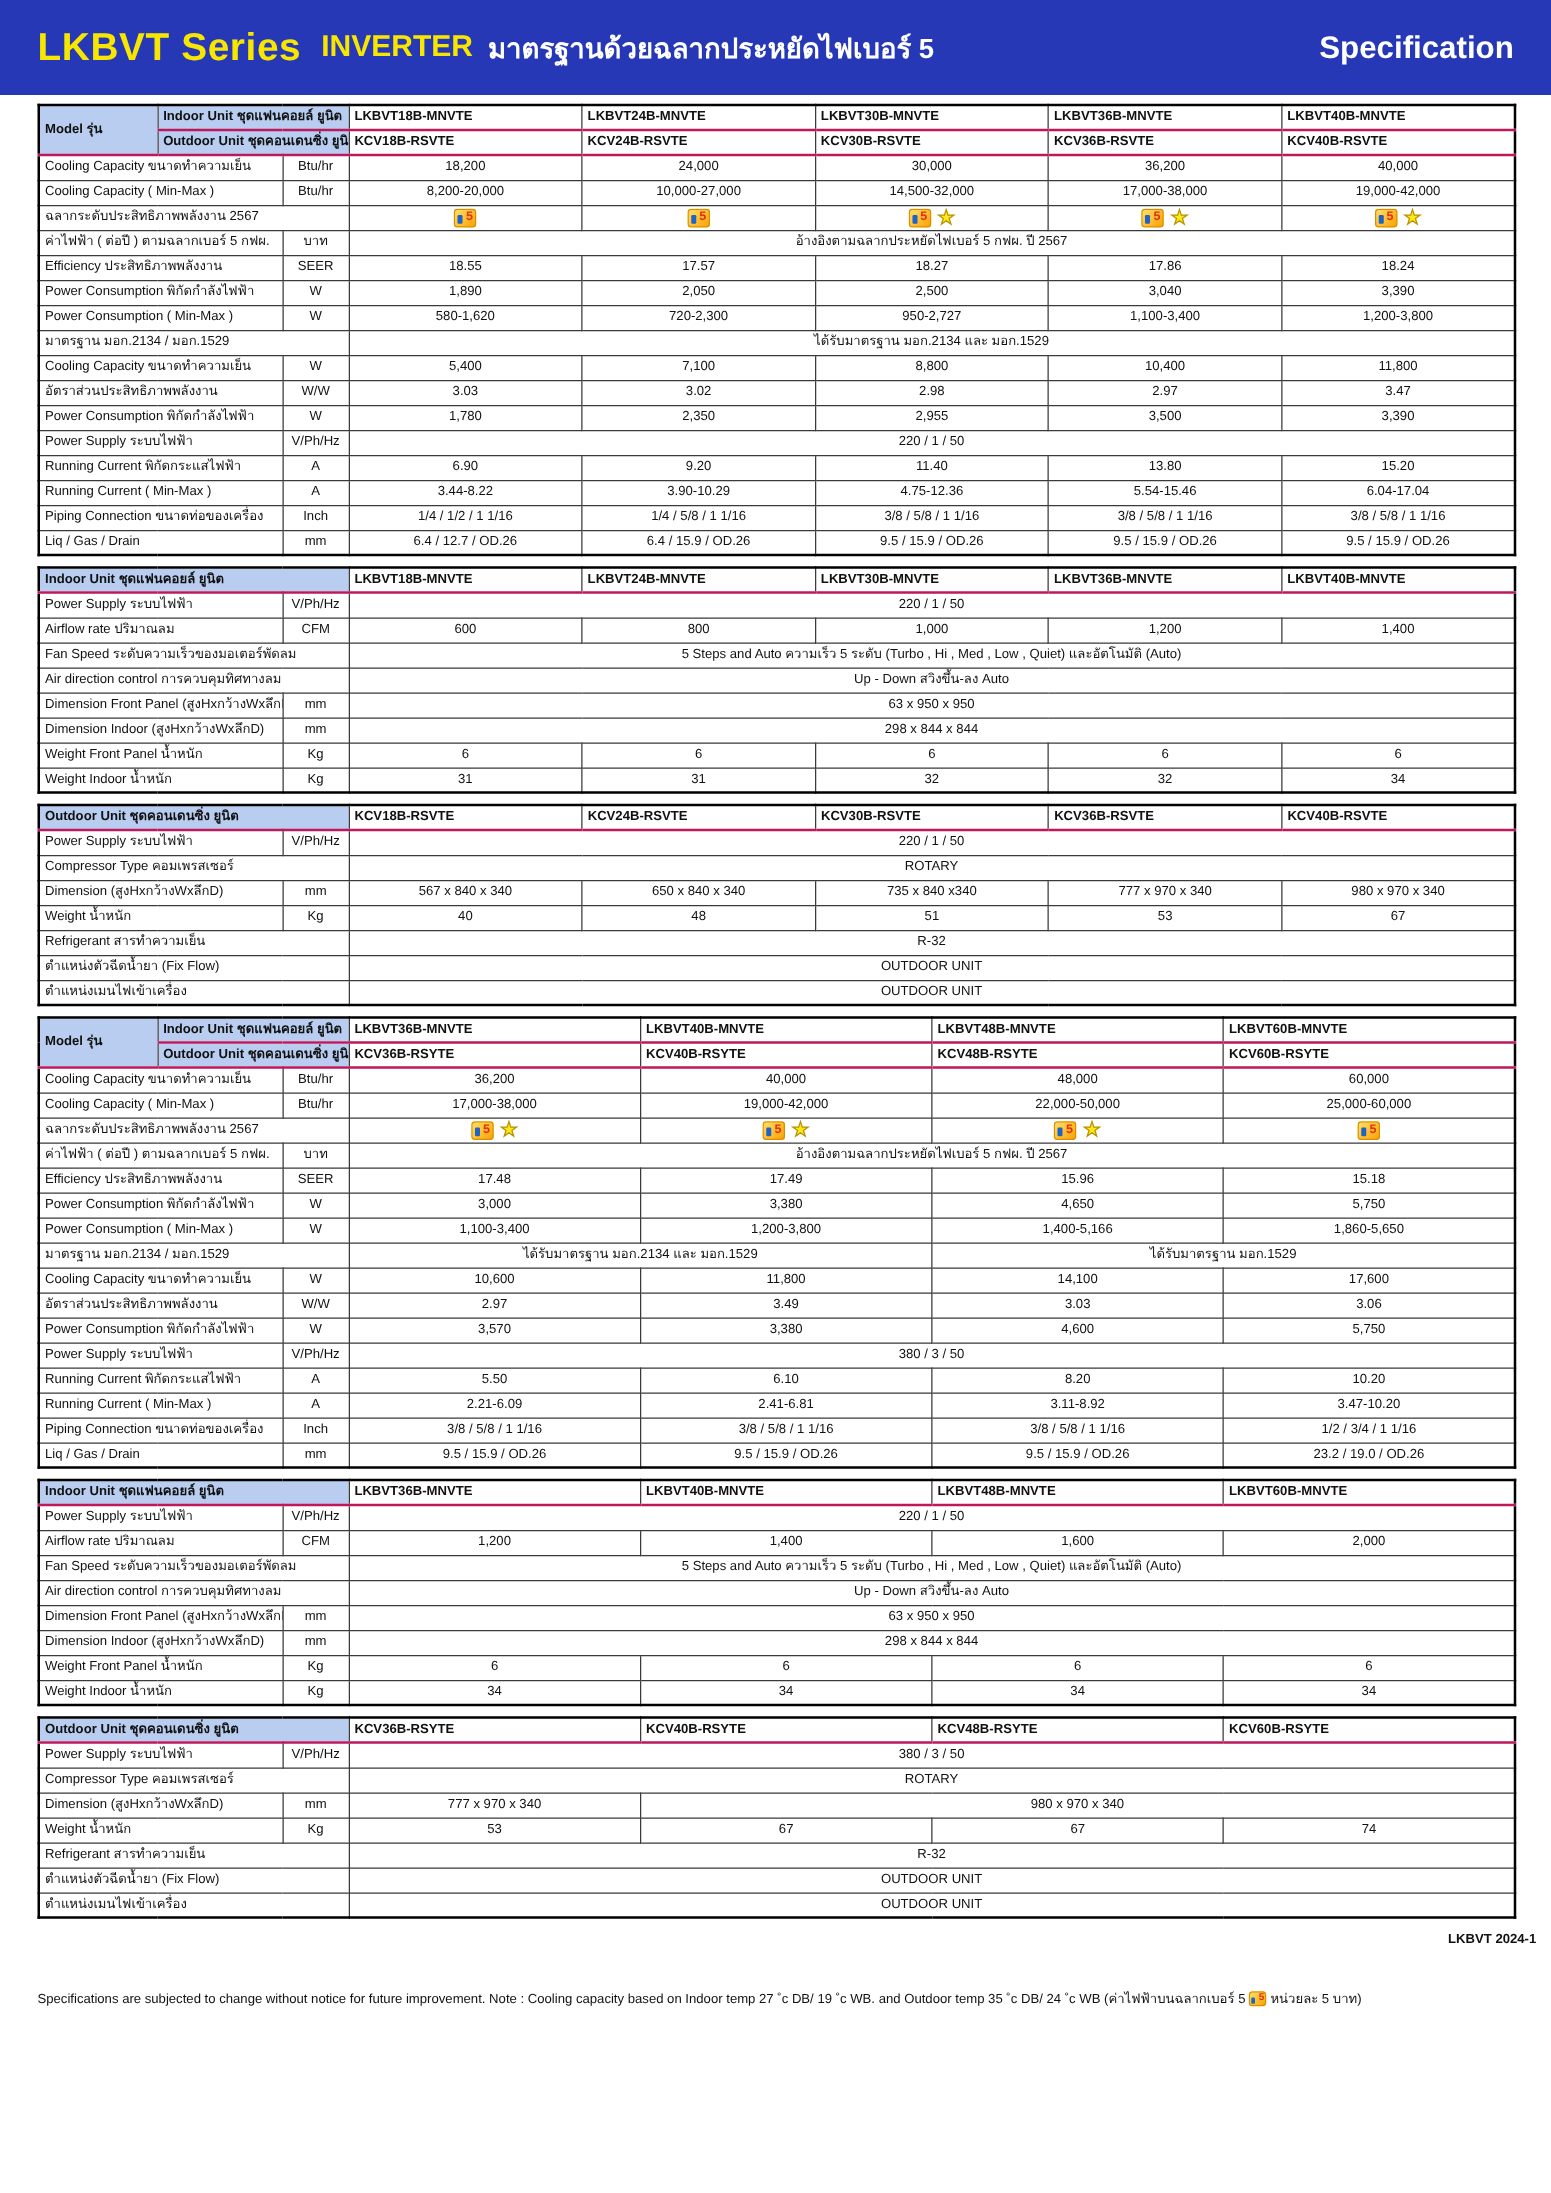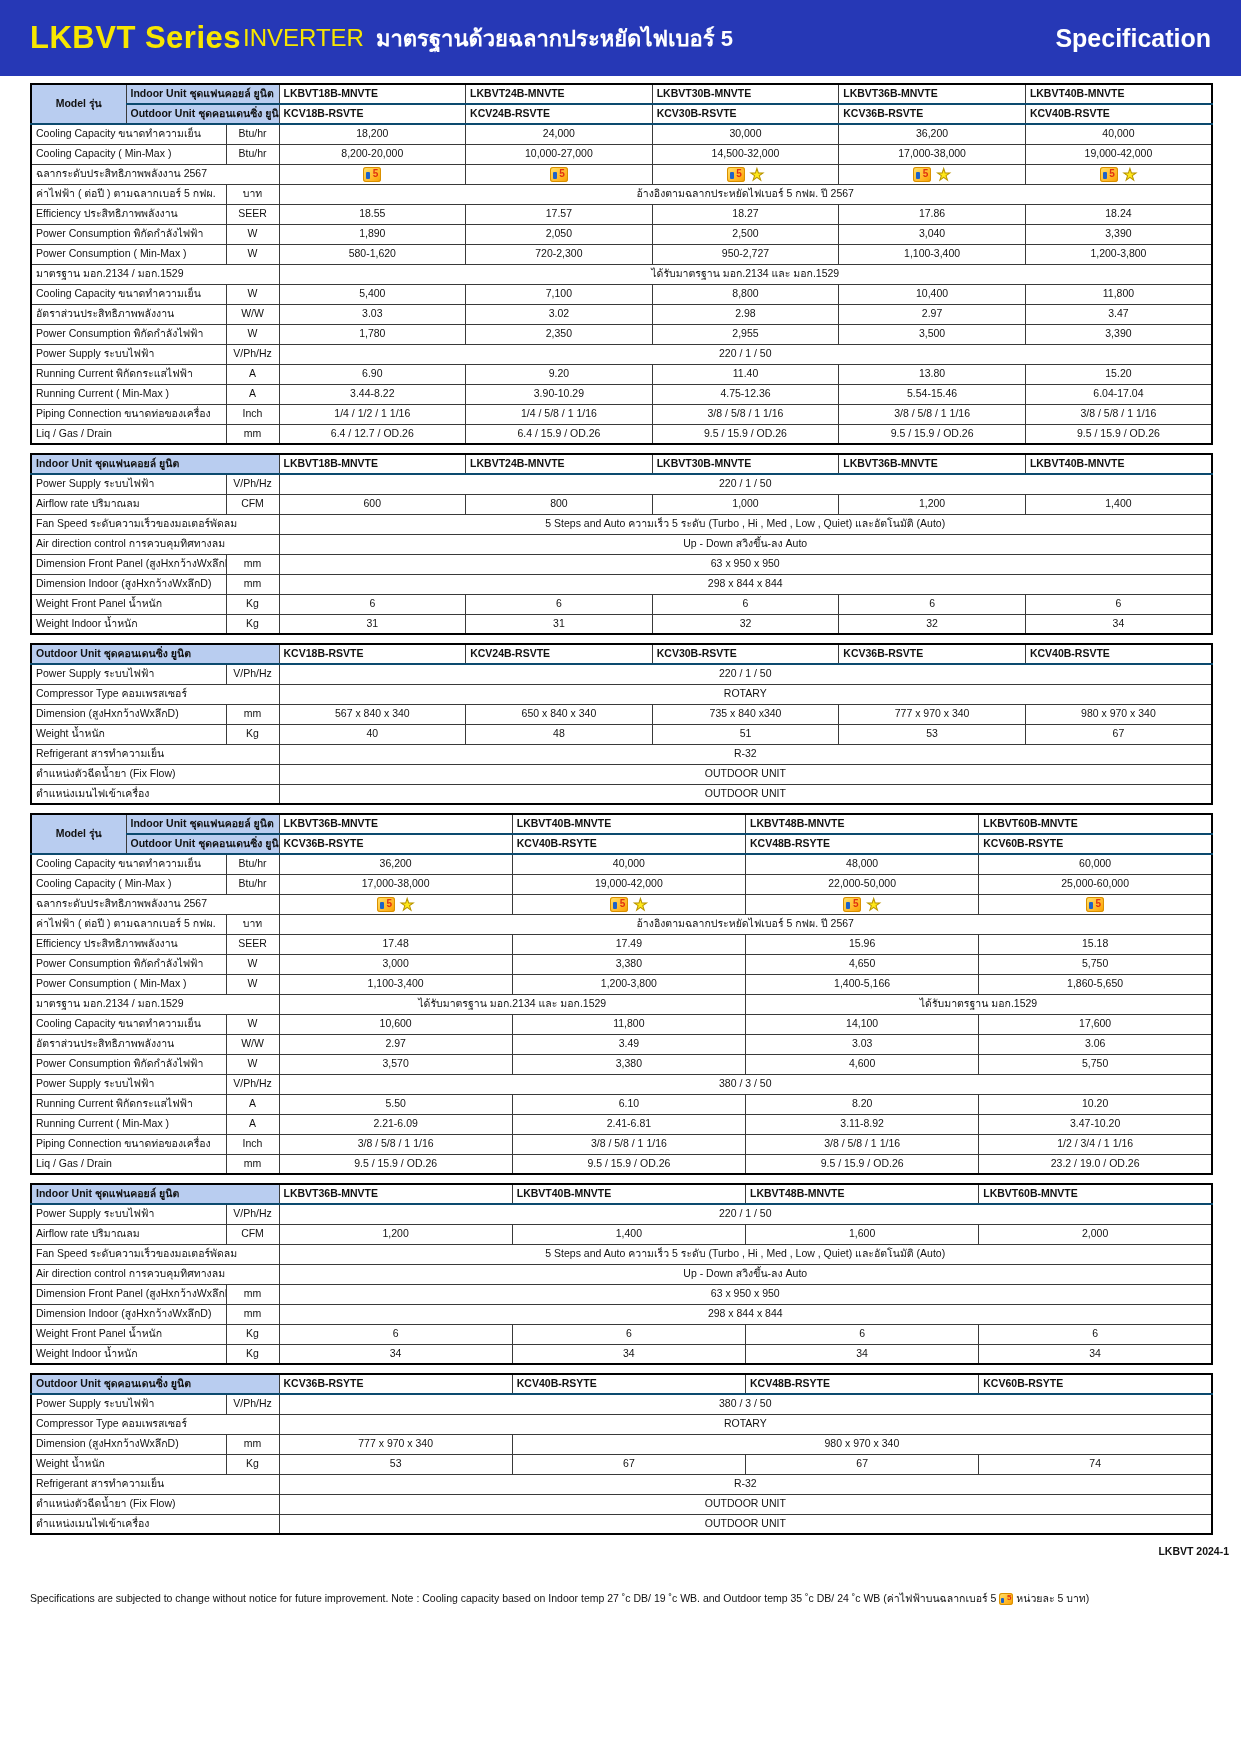--- a/index.html
+++ b/index.html
@@ -1,33 +1,33 @@
 <!DOCTYPE html>
 <html><head>
 <meta charset="utf-8">
 <style>
   html,body{margin:0;padding:0;background:#fff;}
   body{width:1241px;font-family:"Liberation Sans","DejaVu Sans",sans-serif;color:#111;}
 
   
   .topbar{height:76px;background:#2638b6;display:flex;align-items:center;padding:0 30px;box-sizing:border-box;}
   .brand{color:#f7e600;font-size:31px;font-weight:bold;letter-spacing:.5px;}
-  .inverter{color:#f7e600;font-size:24px;font-weight:normal;margin-left:2px;}
+  .inverter{color:#f7e600;font-size:24px;font-weight:bold;margin-left:16px;}
   .thaititle{color:#ffffff;font-size:22px;font-weight:bold;margin-left:12px;}
   .spectitle{margin-left:auto;color:#ffffff;font-size:25px;font-weight:bold;}
 
   
   .wrap{padding:7px 30px 0 30px;box-sizing:border-box;}
   table.spec{width:100%;border-collapse:collapse;table-layout:fixed;border:2px solid #000;margin-bottom:8px;background:#fff;}
   table.spec td{border:1px solid #3a3a3a;padding:1px 4px;height:20px;font-size:10.5px;line-height:1.1;overflow:hidden;white-space:nowrap;box-sizing:border-box;}
   td.lbl{text-align:left;color:#111;}
   td.unit{text-align:center;font-size:10px;}
   td.val{text-align:center;border-left:2px solid #000;font-size:11px;}
-  tr.hd td{border-bottom:2px solid #0c4a6e;}
-  td.model-cell{background:#b9cdf0;font-weight:bold;font-size:12px;text-align:center;border-right:1px solid #3a3a3a;}
+  tr.hd td{border-bottom:2px solid #be185d;}
+  td.model-cell{background:#b9cdf0;font-weight:bold;font-size:12px;border-right:1px solid #3a3a3a;}
   td.sub-cell{background:#b9cdf0;font-weight:bold;font-size:10px;text-align:left;padding-left:6px;}
   td.sec-cell{background:#b9cdf0;font-weight:bold;font-size:14px;text-align:left;padding-left:8px;height:38px;}
   td.model-name{font-weight:bold;font-size:13.5px;border-left:2px solid #000;height:34px;}
 
   
   .lbl5{display:inline-block;width:18px;height:15px;border-radius:3px;background:linear-gradient(135deg,#ffe36e 0%,#ffb320 70%,#f5a000 100%);box-shadow:inset 0 0 0 1px #d99000;position:relative;vertical-align:middle;}
   .lbl5::before{content:"";position:absolute;left:3px;bottom:3px;width:4px;height:7px;background:#1e63c8;border-radius:1px;}
   .lbl5::after{content:"5";position:absolute;right:3px;top:1px;font-size:10px;font-weight:bold;color:#e03010;}
   .star{display:inline-block;font-size:16px;line-height:15px;color:#ffe81a;-webkit-text-stroke:1px #b99400;vertical-align:middle;margin-left:5px;}
 

